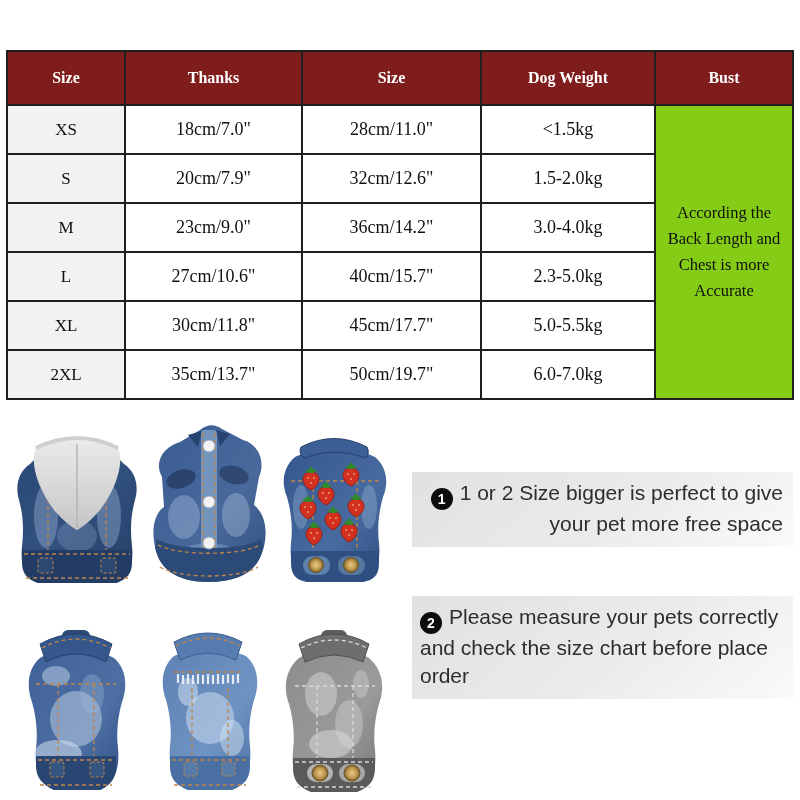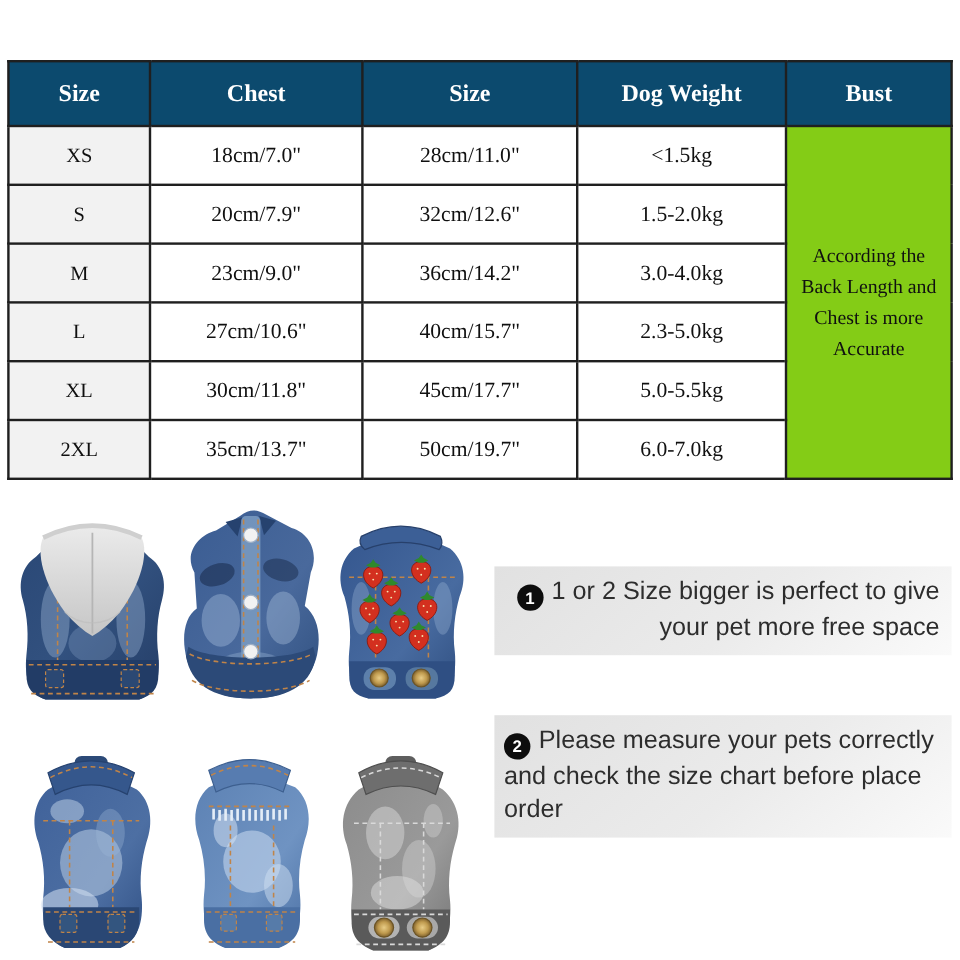--- a/index.html
+++ b/index.html
@@ -10,21 +10,21 @@
   }
   .page { position:absolute; inset:0; }
 
   
   table.size-chart {
     position:absolute; left:6px; top:50px; width:786px;
     border-collapse:collapse; table-layout:fixed;
     font-family:"Liberation Serif","DejaVu Serif",serif; color:#101010;
   }
   table.size-chart th {
-    background:#0c4a6e; color:#ffffff; font-size:20px; font-weight:bold;
+    background:#7f1d1d; color:#ffffff; font-size:16px; font-weight:bold;
     height:50px; border:2px solid #1f1f1f; text-align:center;
   }
   table.size-chart td {
     background:#ffffff; text-align:center; font-size:18px;
     height:47px; border:2px solid #1f1f1f; padding:0;
   }
   table.size-chart td.size-cell { background:#f2f2f2; font-size:17px; }
   table.size-chart td.tips-cell {
     font-size:16.5px; line-height:26px; padding:0 7px; background:#84cc16;
   }
@@ -60,21 +60,21 @@
     <colgroup>
       <col style="width:118px">
         <col style="width:177px">
         <col style="width:179px">
       <col style="width:174px">
         <col style="width:138px">
     </colgroup>
     <thead>
       <tr>
         <th>Size</th>
-        <th>Chest</th>
+        <th>Thanks</th>
         <th>Size</th>
         <th>Dog Weight</th>
         <th>Bust</th>
       </tr>
     </thead>
     <tbody>
       <tr>
         <td class="size-cell">XS</td>
         <td>18cm/7.0"</td>
         <td>28cm/11.0"</td>

